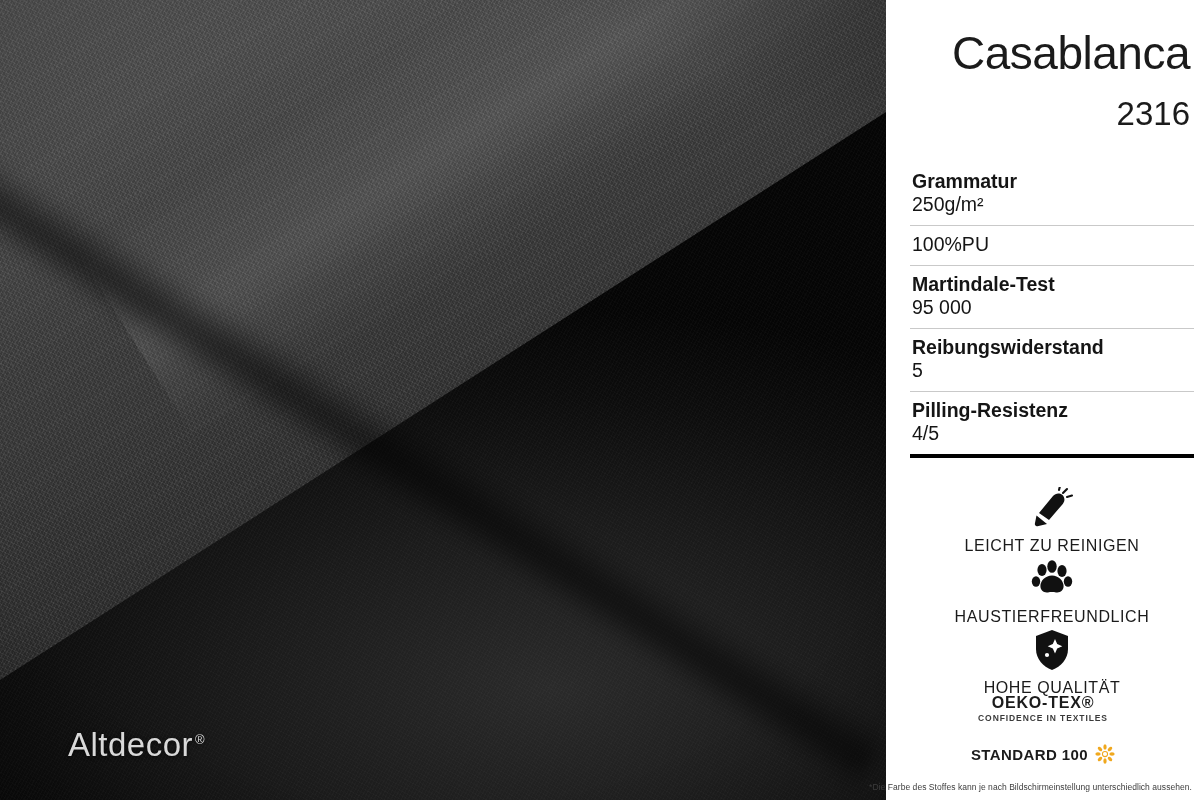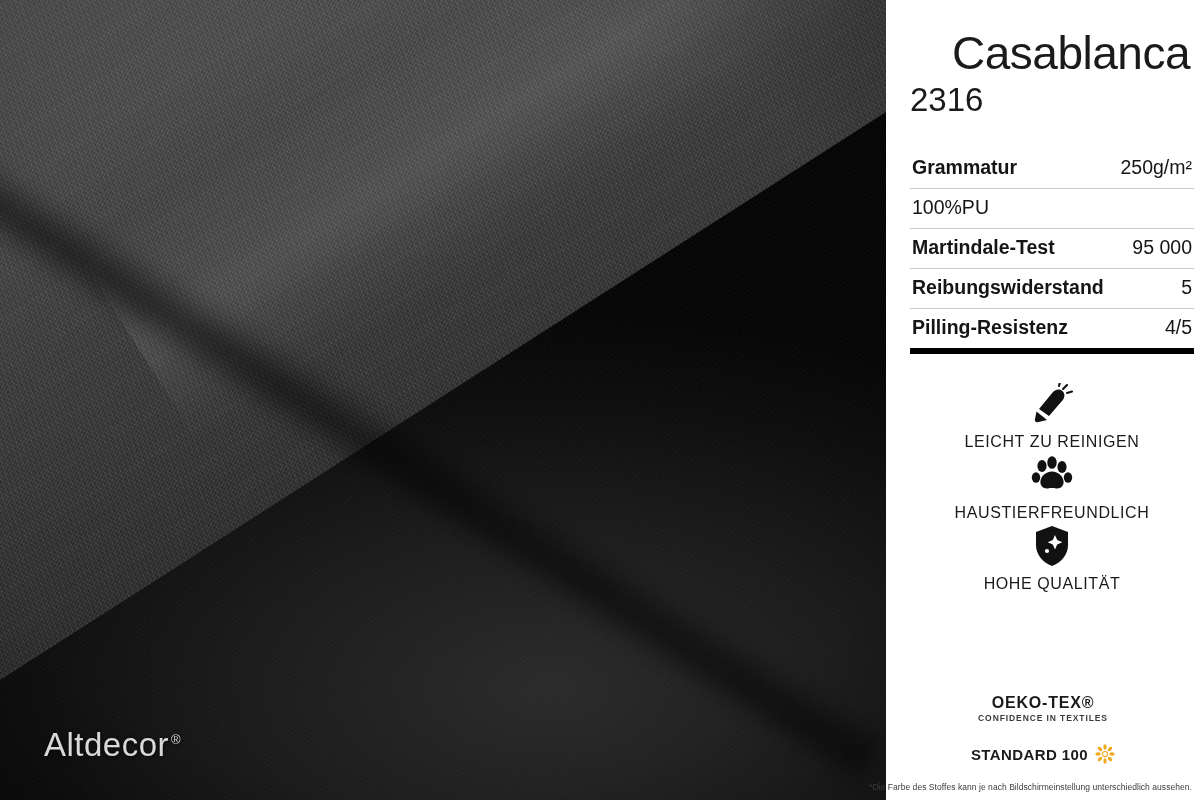--- a/index.html
+++ b/index.html
@@ -85,21 +85,21 @@
     pointer-events: none;
   }
   .photo .vignette {
     position: absolute; inset: 0;
     background: radial-gradient(ellipse 120% 110% at 50% 50%, rgba(0,0,0,0) 45%, rgba(0,0,0,0.55) 100%);
     pointer-events: none;
   }
 
   .watermark {
     position: absolute;
-    left: 44px; bottom: 36px;
+    left: 68px; bottom: 36px;
     color: #d9d9d9;
     font-size: 33px;
     letter-spacing: .5px;
     font-weight: 400;
     text-shadow: 0 1px 4px rgba(0,0,0,.7);
   }
   .watermark .reg {
     font-size: 13px;
     vertical-align: super;
     margin-left: 2px;
@@ -116,38 +116,39 @@
   .title {
     text-align: right;
     color: #1b1b1b;
     font-size: 46px;
     font-weight: 400;
     line-height: 1.04;
     letter-spacing: -0.5px;
     padding-right: 4px;
   }
   .subtitle {
-    text-align: left;
+    text-align: right;
     color: #1b1b1b;
     font-size: 33px;
     font-weight: 400;
     line-height: 1.15;
     padding-right: 4px;
-    margin-top: 3px;
+    margin-top: 17px;
   }
 
   .specs { margin-top: 30px; }
   .spec-row {
     display: flex;
     align-items: flex-start;
     justify-content: space-between;
     padding: 7px 2px 9px 2px;
     border-bottom: 1px solid #c9c9c9;
-  }
-  .spec-row:last-child { border-bottom: 6px solid #000000; }
+    flex-direction: column;
+  }
+  .spec-row:last-child { border-bottom: 4px solid #000000; }
   .spec-label {
     font-size: 19.5px;
     font-weight: bold;
     color: #151515;
     white-space: nowrap;
   }
   .spec-value {
     font-size: 19.5px;
     font-weight: 400;
     color: #151515;

